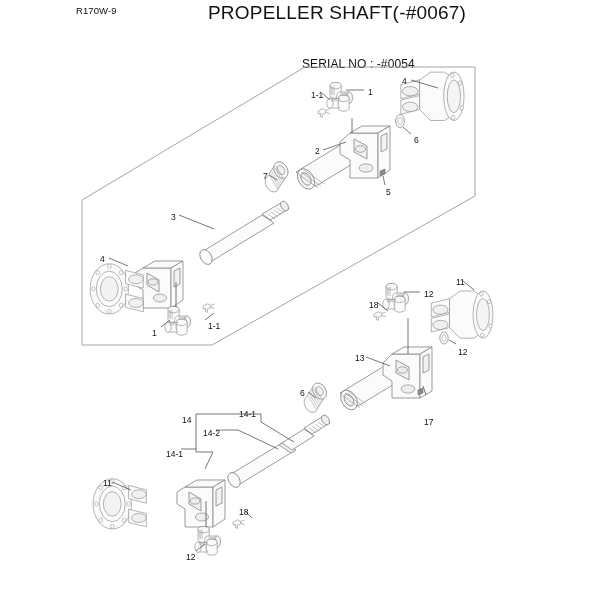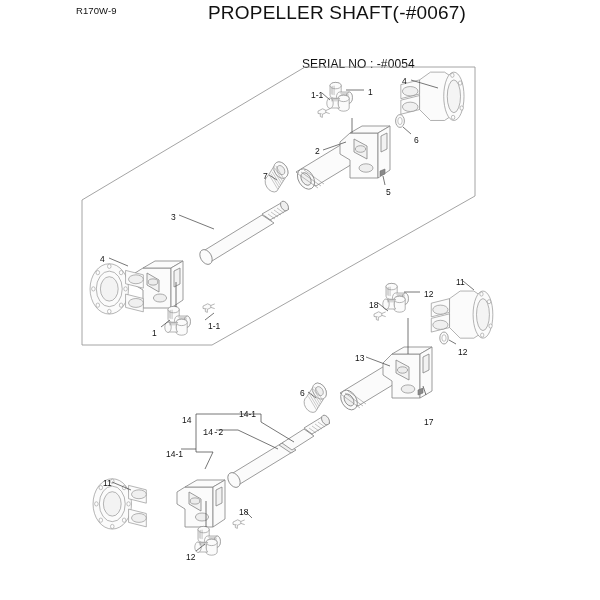--- a/index.html
+++ b/index.html
@@ -368,20 +368,20 @@
       <div class="lbl" style="left: 208px; top: 322px;">1-1</div>
       <div class="lbl" style="left: 424px; top: 290px;">12</div>
       <div class="lbl" style="left: 369px; top: 301px;">18</div>
       <div class="lbl" style="left: 456px; top: 278px;">11</div>
       <div class="lbl" style="left: 458px; top: 348px;">12</div>
       <div class="lbl" style="left: 355px; top: 354px;">13</div>
       <div class="lbl" style="left: 424px; top: 398px; margin-top: 20px;">17</div>
       <div class="lbl" style="left: 300px; top: 389px;">6</div>
       <div class="lbl" style="left: 182px; top: 416px;">14</div>
       <div class="lbl" style="left: 239px; top: 382px; margin-top: 28px;">14-1</div>
-      <div class="lbl" style="left: 203px; top: 429px; font-family: Liberation Mono, monospace;">14-2</div>
+      <div class="lbl" style="left: 203px; top: 429px;">14-2</div>
       <div class="lbl" style="left: 166px; top: 450px;">14-1</div>
       <div class="lbl" style="left: 103px; top: 479px;">11</div>
       <div class="lbl" style="left: 239px; top: 508px;">18</div>
       <div class="lbl" style="left: 186px; top: 553px;">12</div>
     </div>
 
 </div>
 
 </body></html>

